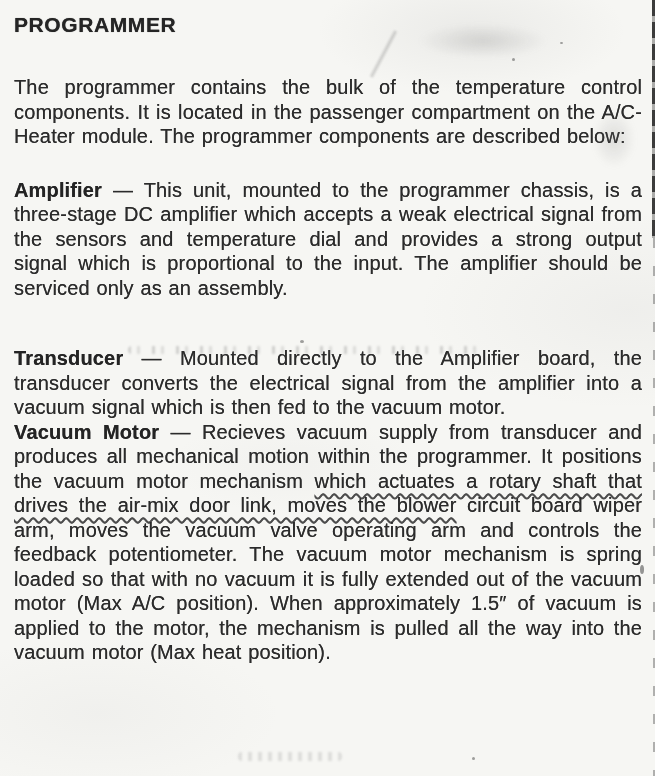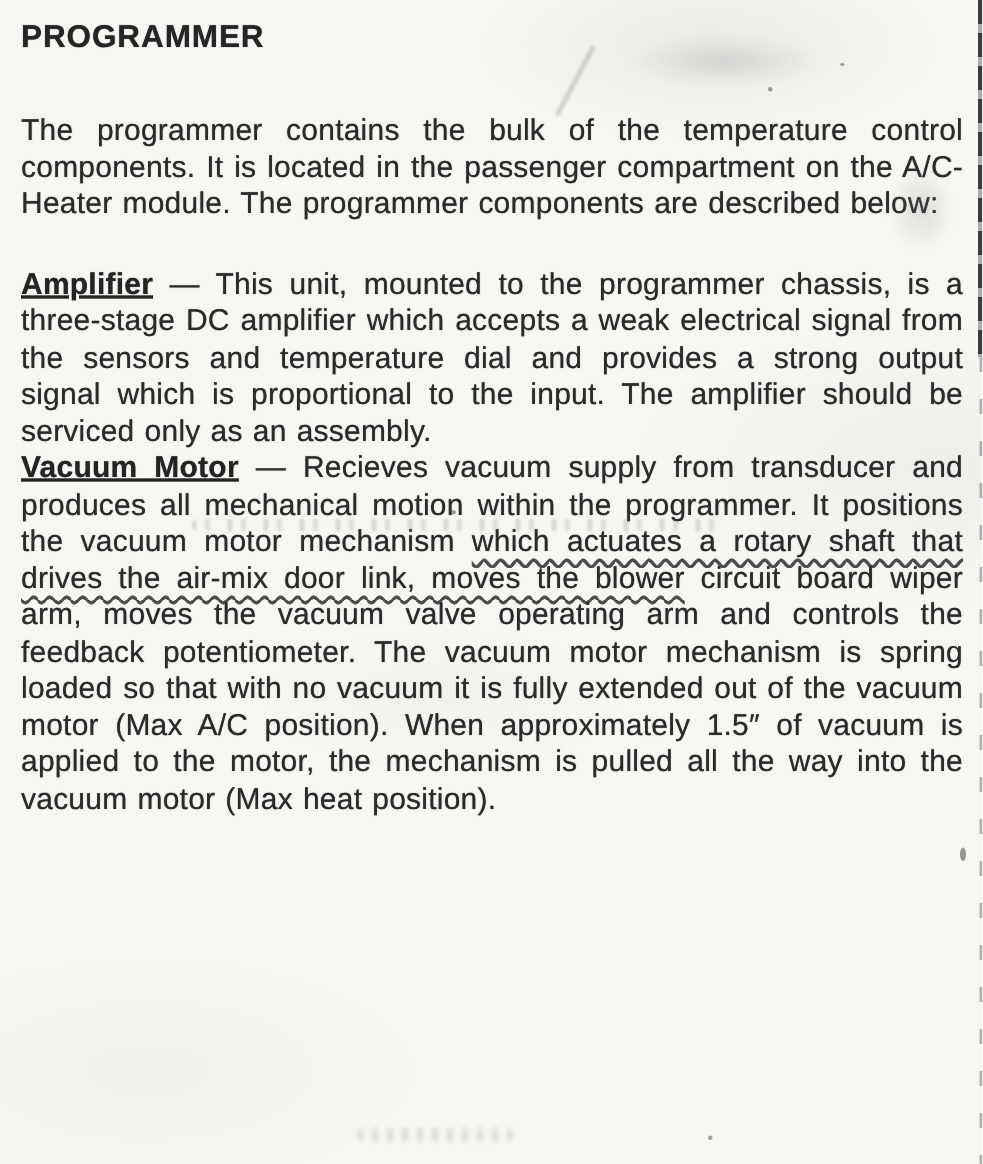--- a/index.html
+++ b/index.html
@@ -44,21 +44,20 @@
     text-align-last: left;
     text-shadow: 0 0 0.6px rgba(43,43,43,0.8);
   }
   .intro { margin-top: 37px; }
   .entry-amplifier { margin-top: 29px; }
   .entry-transducer { margin-top: 46px; }
   .entry-vacuum-motor { }
   .term {
     font-weight: bold;
     color: #242424;
-    text-decoration: underline;
   }
   .pen-underline {
     text-decoration-line: underline;
     text-decoration-style: wavy;
     text-decoration-color: rgba(75,75,75,0.75);
     text-decoration-thickness: 1.5px;
     text-underline-offset: 5px;
   }
   
   .artifact { position: absolute; pointer-events: none; }
@@ -132,16 +131,17 @@
   <div class="artifact speck speck-3"></div>
   <div class="artifact speck speck-4"></div>
   <div class="artifact speck speck-5"></div>
 
   <h1 class="page-title">PROGRAMMER</h1>
 
   <p class="para intro">The programmer contains the bulk of the temperature control components. It is located in the passenger compartment on the A/C-Heater module. The programmer components are described below:</p>
 
   <p class="para entry-amplifier"><span class="term">Amplifier</span><span> — </span><span>This unit, mounted to the programmer chassis, is a three-stage DC amplifier which accepts a weak electrical signal from the sensors and temperature dial and provides a strong output signal which is proportional to the input. The amplifier should be serviced only as an assembly.</span></p>
 
+  <p class="para entry-transducer"><span class="term">Transducer</span><span> — </span><span>Mounted directly to the Amplifier board, the transducer converts the electrical signal from the amplifier into a vacuum signal which is then fed to the vacuum motor.</span></p>
 
   <p class="para entry-vacuum-motor"><span class="term">Vacuum Motor</span><span> — </span><span>Recieves vacuum supply from transducer and produces all mechanical motion within the programmer. It positions the vacuum motor mechanism </span><span class="pen-underline">which actuates a rotary shaft that drives the air-mix door link, moves the blower</span><span> circuit board wiper arm, moves the vacuum valve operating arm and controls the feedback potentiometer. The vacuum motor mechanism is spring loaded so that with no vacuum it is fully extended out of the vacuum motor (Max A/C position). When approximately 1.5″ of vacuum is applied to the motor, the mechanism is pulled all the way into the vacuum motor (Max heat position).</span></p>
 
 </div>
 
 </body></html>

